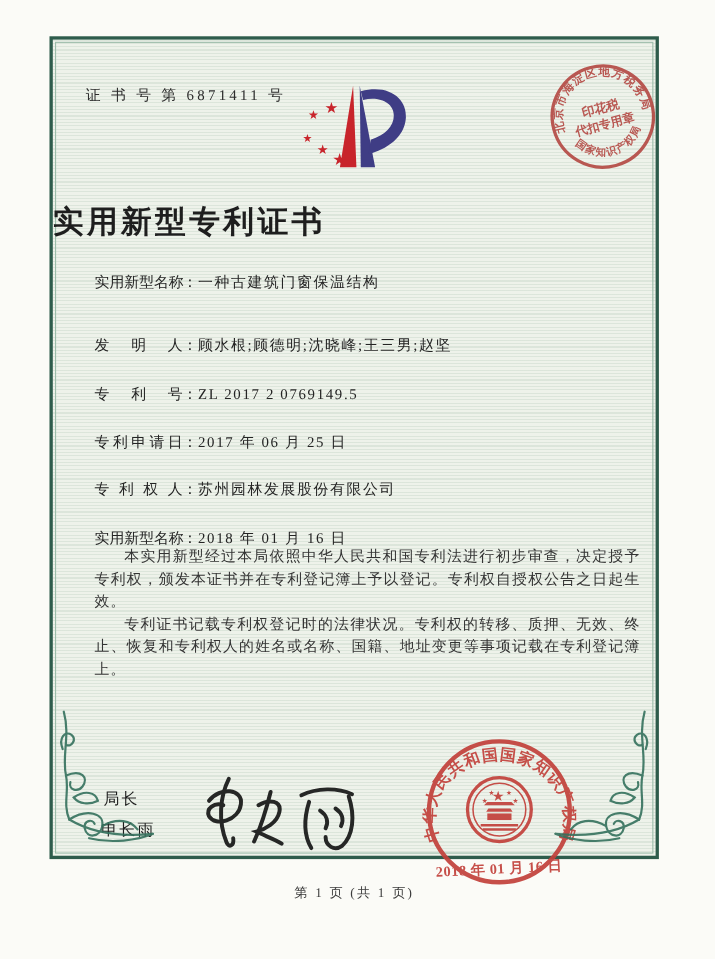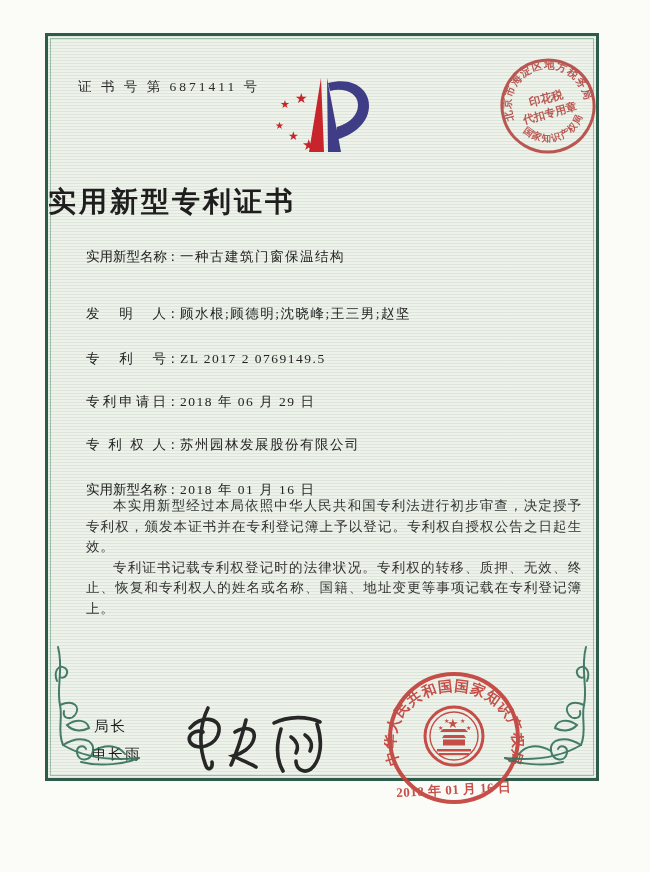--- a/index.html
+++ b/index.html
@@ -106,21 +106,21 @@
       <div class="field-row r1">
         <span class="flabel">发明人</span><span class="fcolon">：</span><span class="fvalue">顾水根;顾德明;沈晓峰;王三男;赵坚</span>
       </div>
       <div class="field-row r0">
         <span class="flabel">实用新型名称</span><span class="fcolon">：</span><span class="fvalue">一种古建筑门窗保温结构</span>
       </div>
       <div class="field-row r2">
         <span class="flabel">专利号</span><span class="fcolon">：</span><span class="fvalue">ZL 2017 2 0769149.5</span>
       </div>
       <div class="field-row r3">
-        <span class="flabel">专利申请日</span><span class="fcolon">：</span><span class="fvalue">2018 年 06 月 29 日</span>
+        <span class="flabel">专利申请日</span><span class="fcolon">：</span><span class="fvalue">2017 年 06 月 25 日</span>
       </div>
       <div class="field-row r4">
         <span class="flabel">专利权人</span><span class="fcolon">：</span><span class="fvalue">苏州园林发展股份有限公司</span>
       </div>
       <div class="field-row r5">
         <span class="flabel">实用新型名称</span><span class="fcolon">：</span><span class="fvalue">2018 年 01 月 16 日</span>
       </div>
 
       <div class="paras">
         <p>本实用新型经过本局依照中华人民共和国专利法进行初步审查，决定授予专利权，颁发本证书并在专利登记簿上予以登记。专利权自授权公告之日起生效。</p>
@@ -164,20 +164,21 @@
             <path d="M56,62 L84,62 L81,59 L59,59 Z"></path>
             <path d="M58,68 L82,68 L80,65 L60,65 Z"></path>
             <rect x="59" y="69.5" width="22" height="6"></rect>
             <path d="M53,79 h34 v2.4 h-34 z"></path>
             <path d="M55,83 h30 v2.2 h-30 z"></path>
           </g>
           <text x="70" y="124" font-size="13" font-weight="bold" text-anchor="middle" letter-spacing="0.5" transform="rotate(-3 70 124)">2018 年 01 月 16 日</text>
         </g>
       </svg>
 
+      <div class="page-no">第 1 页 (共 1 页)</div>
 
       <svg class="flourish-left" width="100" height="130" viewBox="0 0 100 130">
         <g fill="none" stroke="#33705c" stroke-width="2" opacity="0.9" stroke-linecap="round">
           <path d="M7,2 C13,24 5,42 9,60 C12,74 6,86 12,100"></path>
           <path d="M9,60 C23,54 30,62 24,70 C20,75 11,74 13,66"></path>
           <path d="M12,100 C28,90 44,94 42,106 C40,116 28,118 26,108 C25,101 33,99 35,104"></path>
           <path d="M12,100 C32,112 58,116 88,113"></path>
           <path d="M88,113 C74,119 50,122 30,117"></path>
           <path d="M42,106 C56,98 68,101 74,109"></path>
           <path d="M16,80 C26,73 36,75 38,83 C30,87 21,86 16,80 Z"></path>

